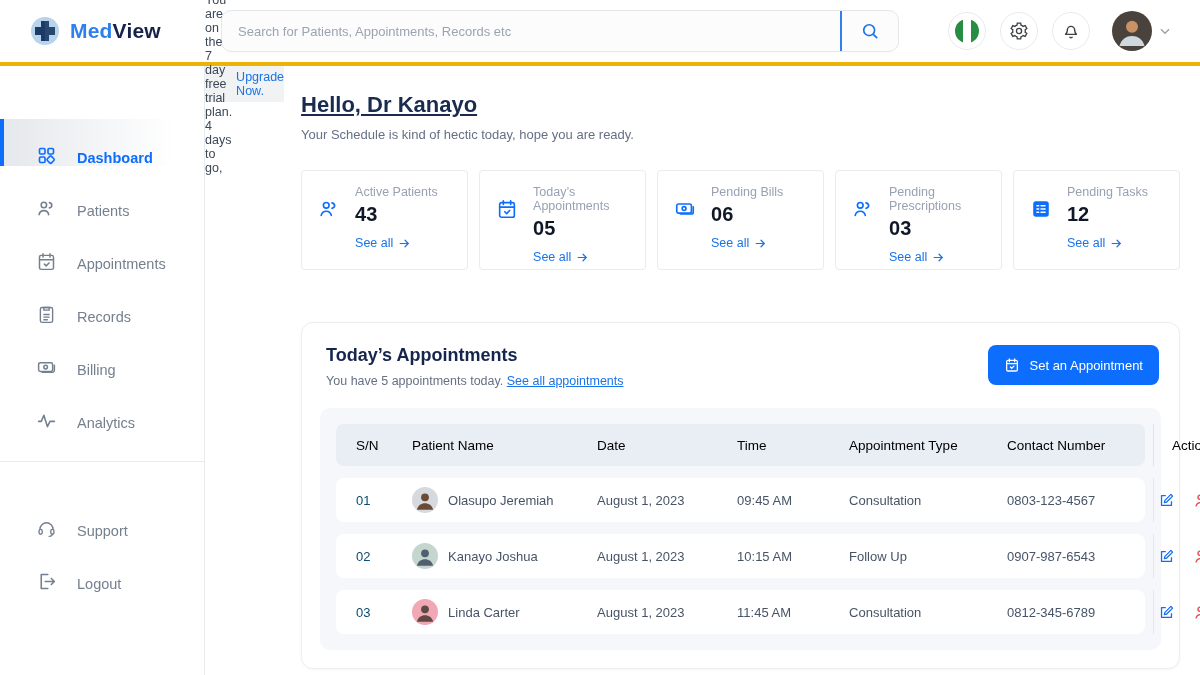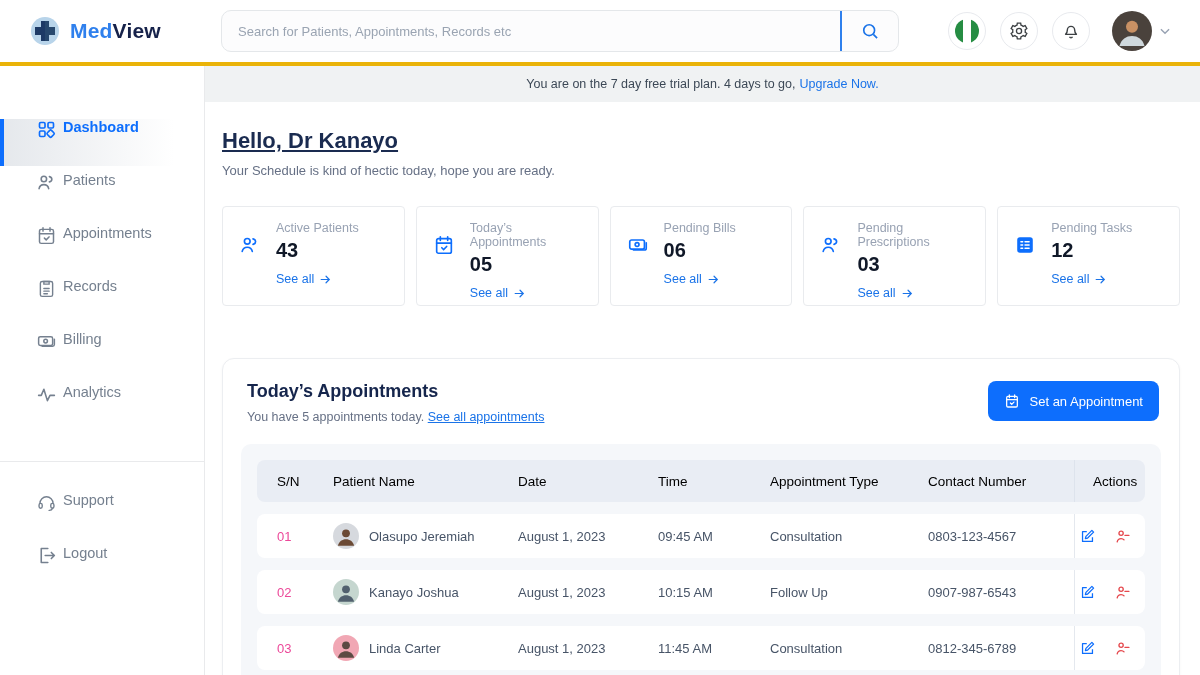--- a/index.html
+++ b/index.html
@@ -29,28 +29,28 @@
   .flag { width:24px; height:24px; border-radius:50%; overflow:hidden; display:flex; }
   .flag span { flex:1; }
   .avatar-wrap { display:flex; align-items:center; gap:6px; margin-left:8px; cursor:pointer; }
   .avatar { width:40px; height:40px; border-radius:50%; overflow:hidden; display:block; }
   .chev { color:#98a2b3; }
 
   
   .frame { display:flex; height:609px; }
   .sidebar { width:205px; flex:0 0 205px; background:#fff; border-right:1px solid #e9eaec;
     padding-top:53px; display:flex; flex-direction:column; overflow:hidden; }
-  .side-item { height:47px; display:flex; align-items:flex-start; gap:6px; padding-left:36px;
+  .side-item { height:47px; display:flex; align-items:flex-end; gap:20px; padding-left:36px;
     margin-bottom:6px; font-size:14.5px; color:#75808f; cursor:pointer; flex:0 0 47px; }
   .side-item .sicon { width:21px; height:21px; flex:0 0 21px; display:flex; }
   .side-item.active { color:#0d6efd; border-left:4px solid #0d6efd; padding-left:32px;
     background:linear-gradient(90deg,#e5e8ec 0%, rgba(255,255,255,0) 85%); font-weight:600; }
   .side-div { border-top:1px solid #e9eaec; margin:24px 0 30px 0; }
 
-  .right-col { flex:1; display:flex; flex-direction:column; min-width:0; }
+  .right-col { flex:1; display:flex; flex-direction:row; min-width:0; }
   .trial-banner { height:36px; background:#f0f2f3; display:flex; align-items:center; justify-content:center;
     gap:4px; font-size:12.5px; color:#3c4856; flex:0 0 36px; }
   .trial-banner a { color:#1a73e8; text-decoration:none; cursor:pointer; }
 
   .main { flex:1; background:#fff; padding:26px 20px 0 17px; overflow:hidden; }
   .hello-title { font-size:22px; font-weight:700; color:#1a2b50;text-decoration:underline; }
   .hello-sub { font-size:13px; color:#667085; margin-top:9px; }
 
   
   .stats-row { display:flex; gap:11px; margin-top:28px; }
@@ -72,21 +72,21 @@
   .appt-btn { display:flex; align-items:center; gap:10px; background:#0d6efd; color:#fff; border:none;
     border-radius:8px; padding:0 16px; height:40px; font-size:13px; font-family:inherit; cursor:pointer; }
 
   .table-panel { margin-top:20px; background:#f5f7fa; border-radius:10px; padding:16px; }
   .t-grid { display:grid; grid-template-columns:72px 185px 140px 112px 158px 150px 1fr; align-items:center; }
   .t-head { background:#e9edf4; border-radius:8px; height:42px; font-size:13.5px; font-weight:500; color:#000000; }
   .t-head > div { padding-left:4px; }
   .t-head > div:first-child { padding-left:20px; }
   .t-row { background:#fff; border-radius:8px; height:44px; margin-top:12px; font-size:13px; color:#475467; }
   .t-row > div { padding-left:4px; }
-  .t-row > div:first-child { padding-left:20px; color:#ec4899; }
+  .t-row > div:first-child { padding-left:20px; color:#0c4a6e; }
   .cell-patient { display:flex; align-items:center; gap:10px; }
   .row-avatar { width:26px; height:26px; border-radius:50%; overflow:hidden; flex:0 0 26px; }
   .cell-actions { display:flex; align-items:center; gap:18px; border-left:1px solid #e4e8ee;
     height:100%; padding-left:18px; }
   .t-head .cell-actions-h { border-left:1px solid #dde3ec; height:100%; display:flex; align-items:center; padding-left:18px; }
   .act-icon { width:17px; height:17px; cursor:pointer; display:flex; }
   .act-edit { color:#0d6efd; }
   .act-remove { color:#e5484d; }
 
   svg { display:block; width:100%; height:100%; }

